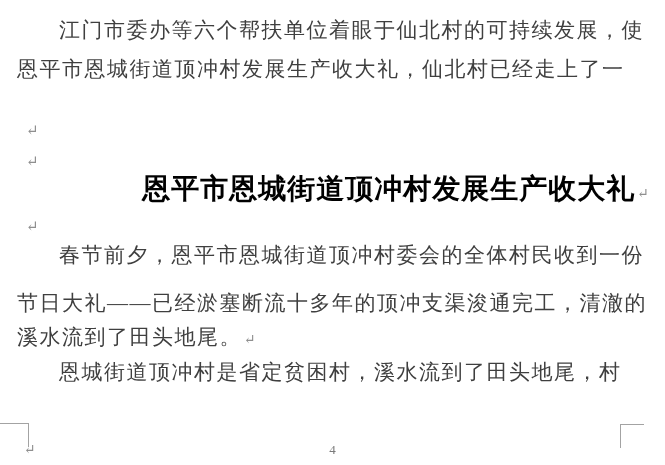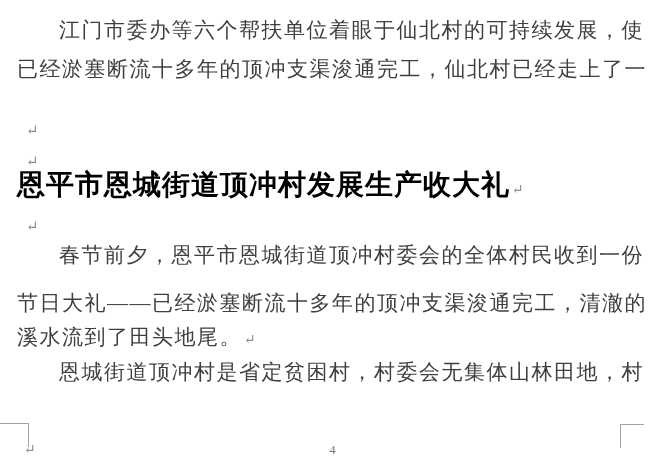--- a/index.html
+++ b/index.html
@@ -19,23 +19,23 @@
     font-size: 21px;
     line-height: 38px;
     letter-spacing: 1.5px;
     color: #3f3f3f;
   }
   .indent { text-indent: 42px; }
   .heading-line {
     position: absolute;
     left: 17px;
     right: 16px;
-    text-align: left;
+    text-align: right;
     font-size: 28px;
-    line-height: 38px;
+    line-height: 46px;
     font-weight: bold;
     letter-spacing: 1px;
     color: #000000;
     white-space: nowrap;
   }
   .pmark {
     color: #8f8f8f;
     font-size: 14px;
     letter-spacing: 0;
     font-weight: normal;
@@ -84,34 +84,34 @@
     line-height: 16px;
     color: #7a7a7a;
   }
 </style>
 </head>
 <body>
 
 <div class="page">
 
   <div class="bodyline indent" style="top:11px">江门市委办等六个帮扶单位着眼于仙北村的可持续发展，使</div>
-  <div class="bodyline" style="top:50px">已经淤塞断流十多年的顶冲支渠浚通完工，仙北村已经走上了一</div>
+  <div class="bodyline" style="top:50px">恩平市恩城街道顶冲村发展生产收大礼，仙北村已经走上了一</div>
 
   <div class="pline" style="top:118px">↵</div>
   <div class="pline" style="top:149px">↵</div>
 
   <div class="heading-line" style="top:166px"><span>恩平市恩城街道顶冲村发展生产收大礼</span><span class="pmark">↵</span></div>
 
   <div class="pline" style="top:214px">↵</div>
 
   <div class="bodyline indent" style="top:236px">春节前夕，恩平市恩城街道顶冲村委会的全体村民收到一份</div>
   <div class="bodyline" style="top:318px"><span>溪水流到了田头地尾。</span><span class="pmark">↵</span></div>
   <div class="bodyline" style="top:284px">节日大礼——已经淤塞断流十多年的顶冲支渠浚通完工，清澈的</div>
 
-  <div class="bodyline indent" style="top:353px">恩城街道顶冲村是省定贫困村，村委会无集体山林田地，村</div>
+  <div class="bodyline indent" style="top:353px">恩城街道顶冲村是省定贫困村，溪水流到了田头地尾，村</div>
 
   <div class="crop-left"></div>
   <div class="crop-right"></div>
 
   <div class="footer-pmark">↵</div>
   <div class="page-number">4</div>
 
 </div>
 
 </body></html>

